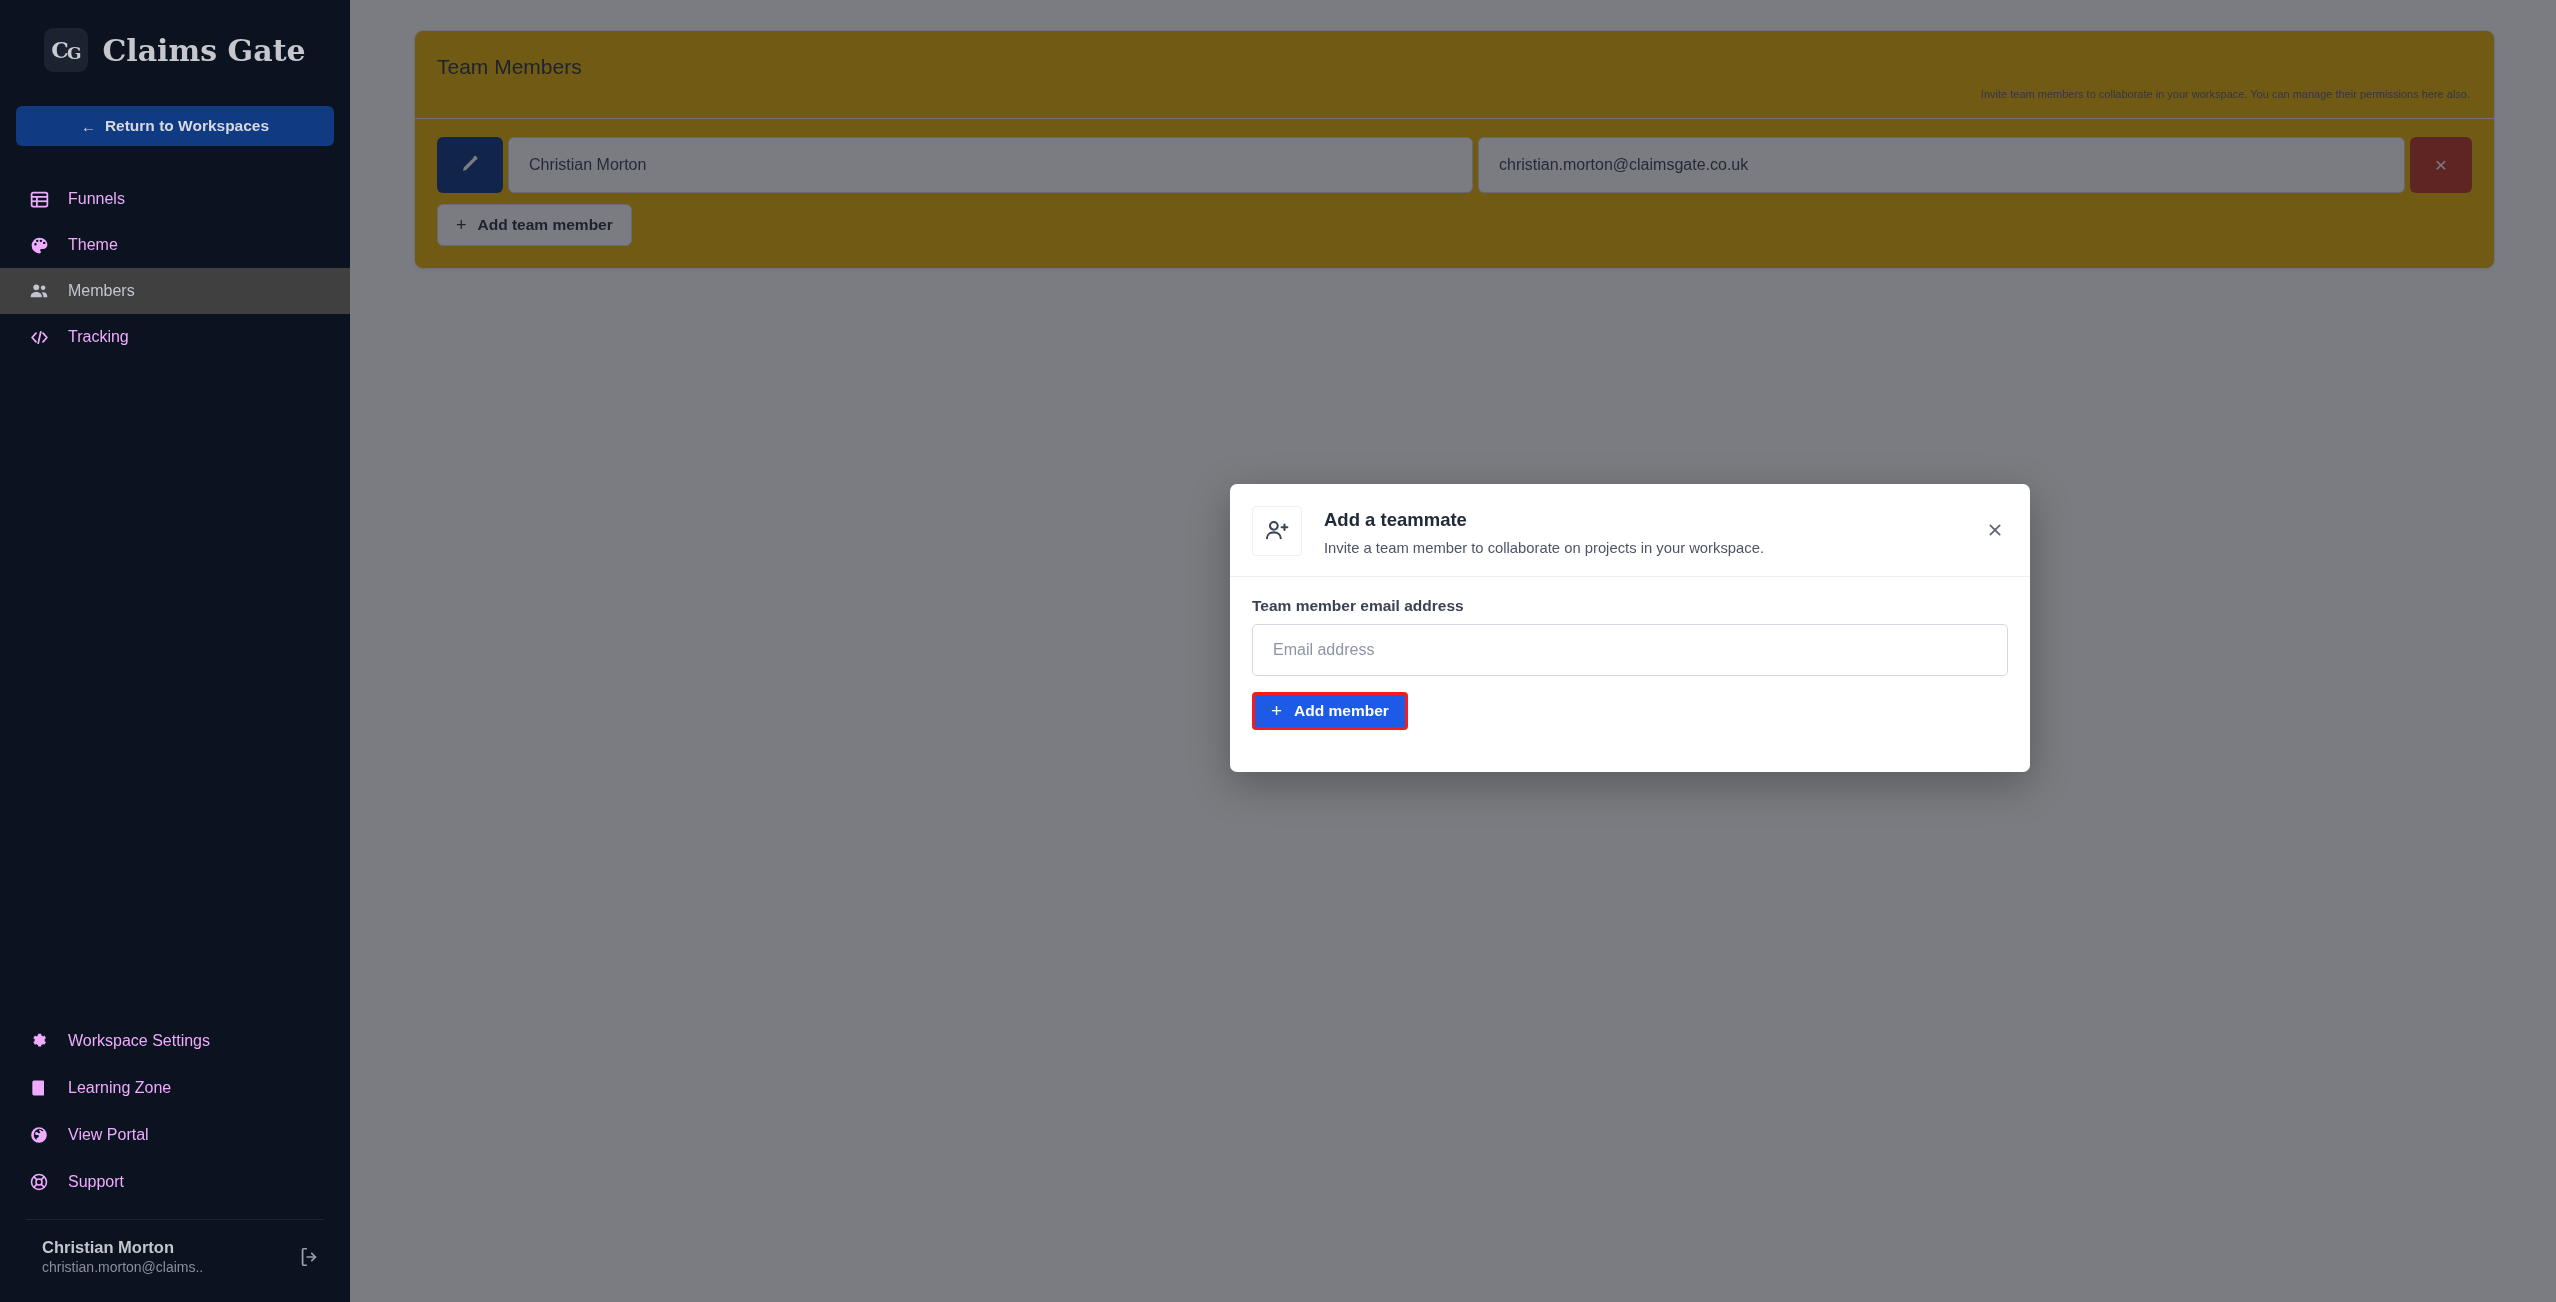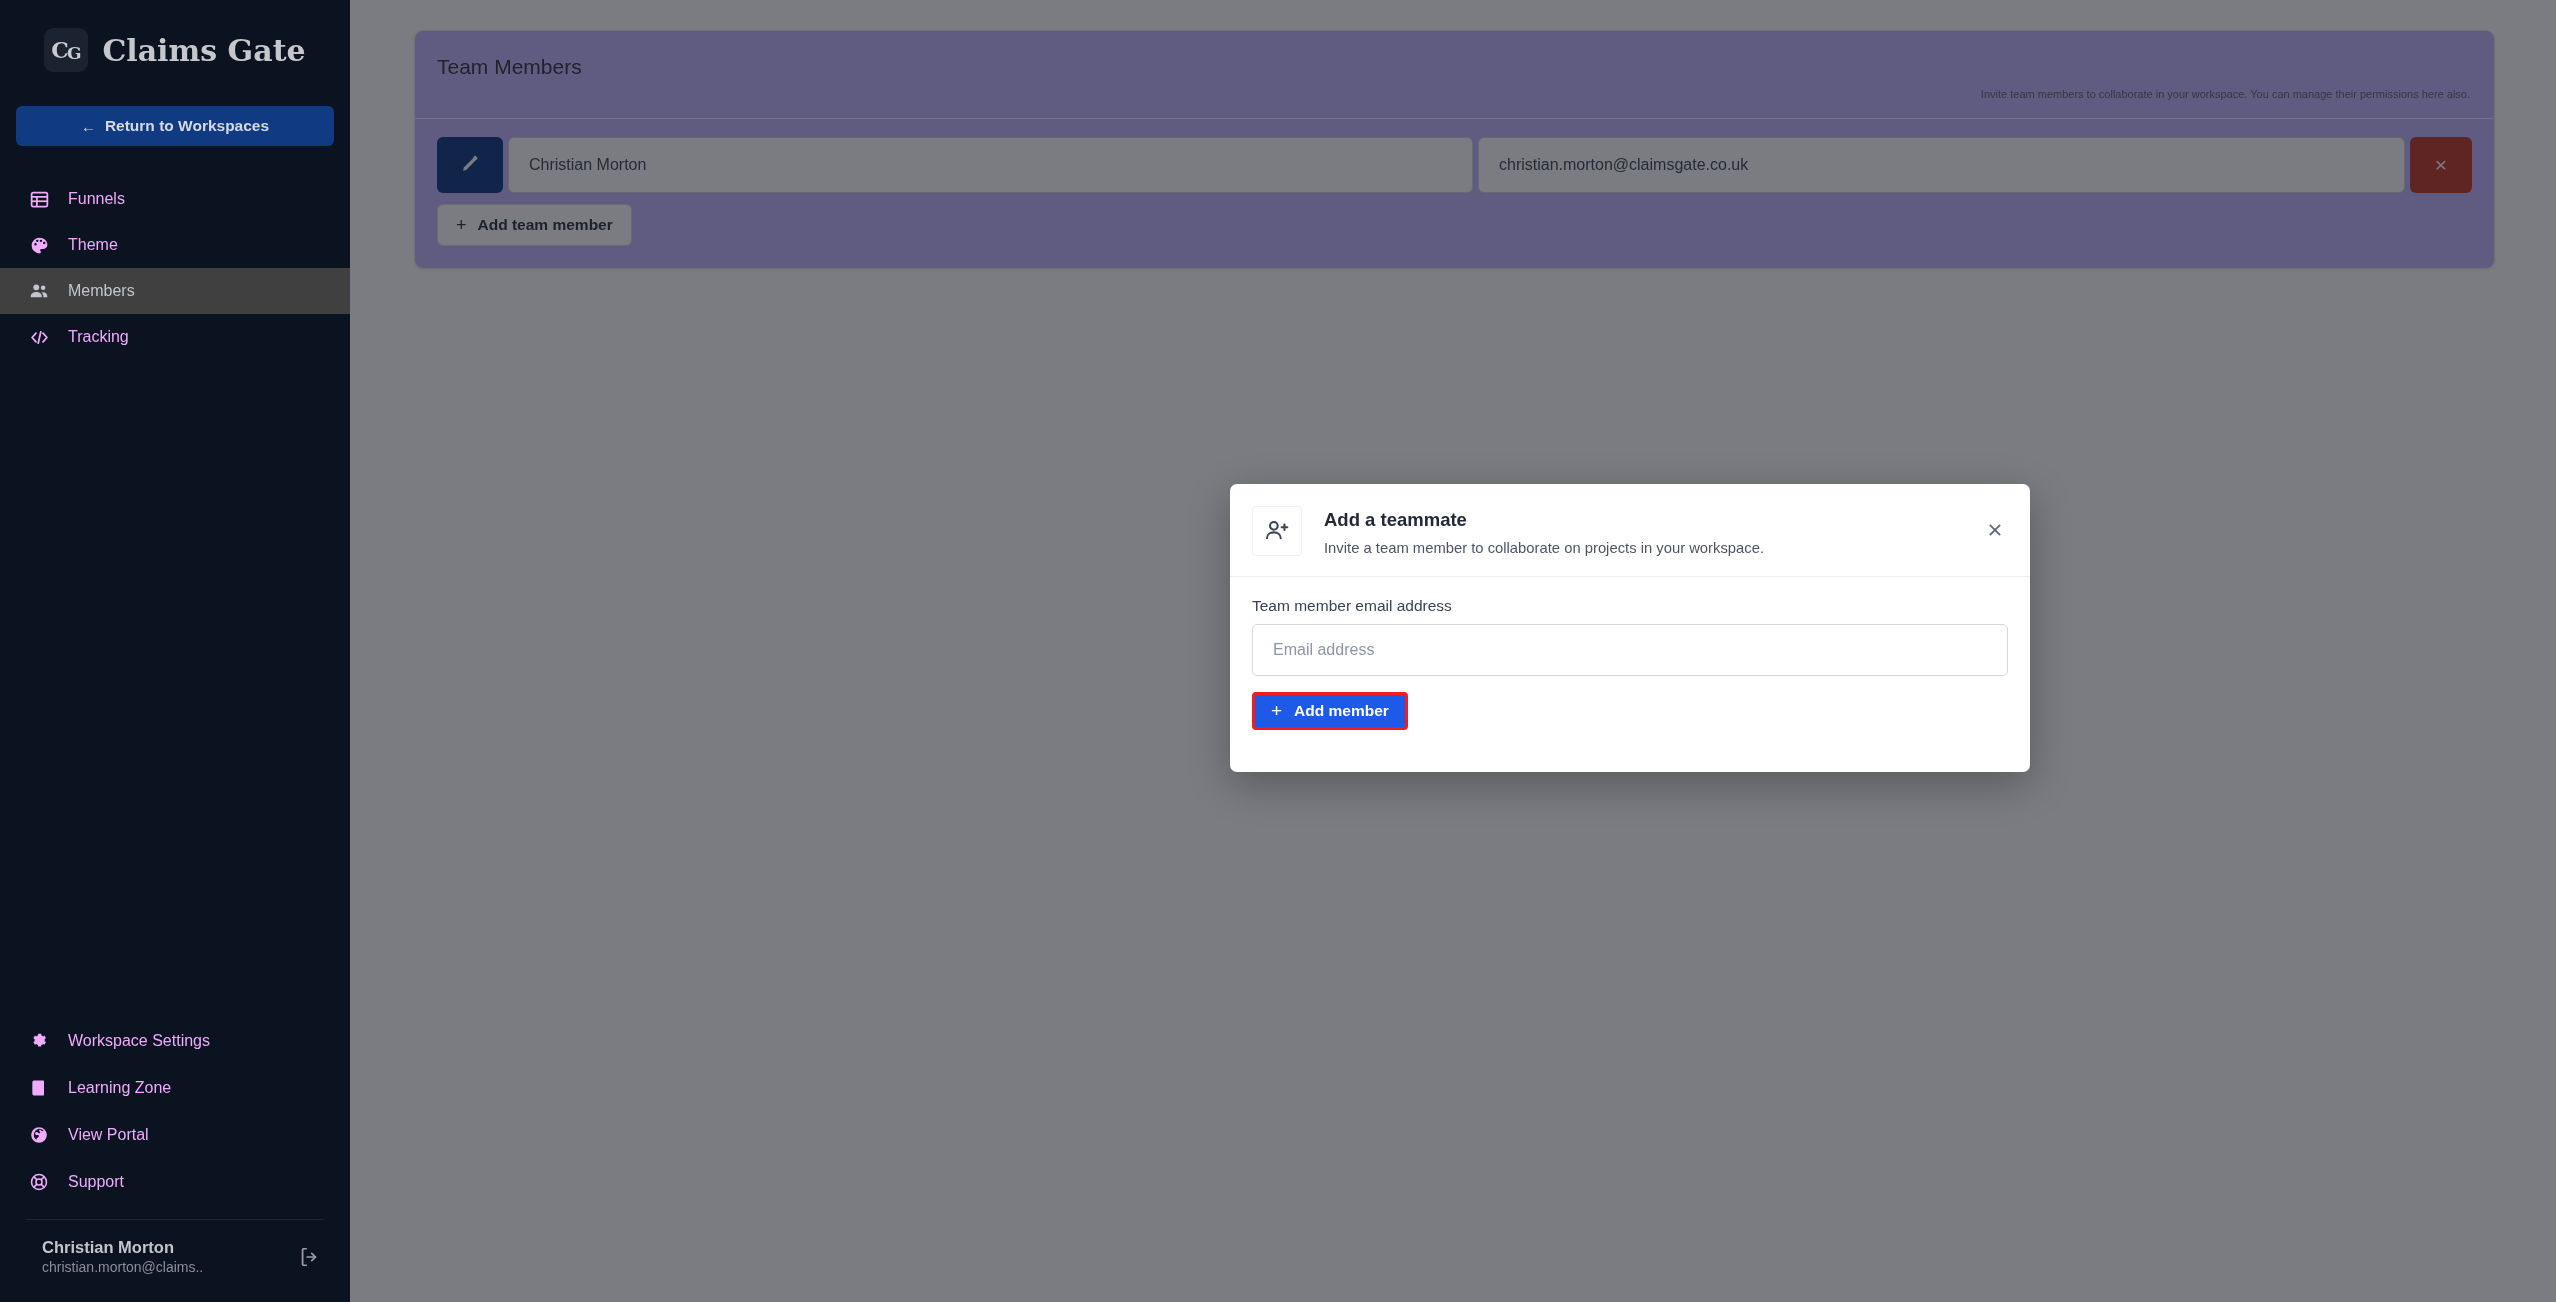--- a/index.html
+++ b/index.html
@@ -72,21 +72,21 @@
   .user-email { color: #8a8f99; font-size: 14px; line-height: 1.4; }
   .logout-btn { cursor: pointer; color: #9aa0ab; display:flex; }
 
   
   .main {
     flex: 1; position: relative; height: 1302px;
     background: #ffffff;
     padding: 30px 61px 0 64px;
   }
   .card {
-    background: #c4b5fd; border-radius: 9px;
+    background: #eab308; border-radius: 9px;
     border: 1px solid #e7e9ee;
     box-shadow: 0 1px 3px rgba(16,24,40,.07);
     width: 100%;
   }
   .card-head { padding: 22px 24px 18px 22px; border-bottom: 1px solid #eceef2; }
   .card-title { font-size: 21px; color: #2f3542; font-weight: 400; line-height: 1.3; }
   .card-sub { font-size: 11px; color: #5d6472; margin-top: 8px; text-align: right; }
   .card-body { padding: 18px 22px 22px 22px; }
 
   .member-row { display: flex; align-items: center; gap: 5px; }
@@ -153,21 +153,21 @@
   .modal-titles { padding-top: 2px; }
   .modal-title { font-size: 18.5px; font-weight: 700; color: #222a38; line-height: 1.3; }
   .modal-desc { font-size: 14.8px; color: #4d5565; margin-top: 8px; }
   .modal-close {
     position: absolute; right: 22px; top: 50%; transform: translateY(-50%);
     width: 26px; height: 26px; border: none; background: transparent;
     color: #5b6476; cursor: pointer;
     display: flex; align-items: center; justify-content: center;
   }
   .modal-body { padding: 20px 22px 0 22px; }
-  .field-label { font-size: 15.5px; color: #3a4253; font-weight: 400; }
+  .field-label { font-size: 15.5px; color: #3a4253; font-weight: 700; }
   .email-input {
     margin-top: 9px;
     width: 100%; height: 52px;
     border: 1px solid #d3d8e0; border-radius: 5px;
     padding: 0 20px; font-size: 16px; color: #2b3243;
     font-family: "Liberation Sans", sans-serif;
     background: #fff; outline: none;
   }
   .email-input::placeholder { color: #8d94a6; }
   .modal-actions { padding: 16px 22px 20px 22px; }

